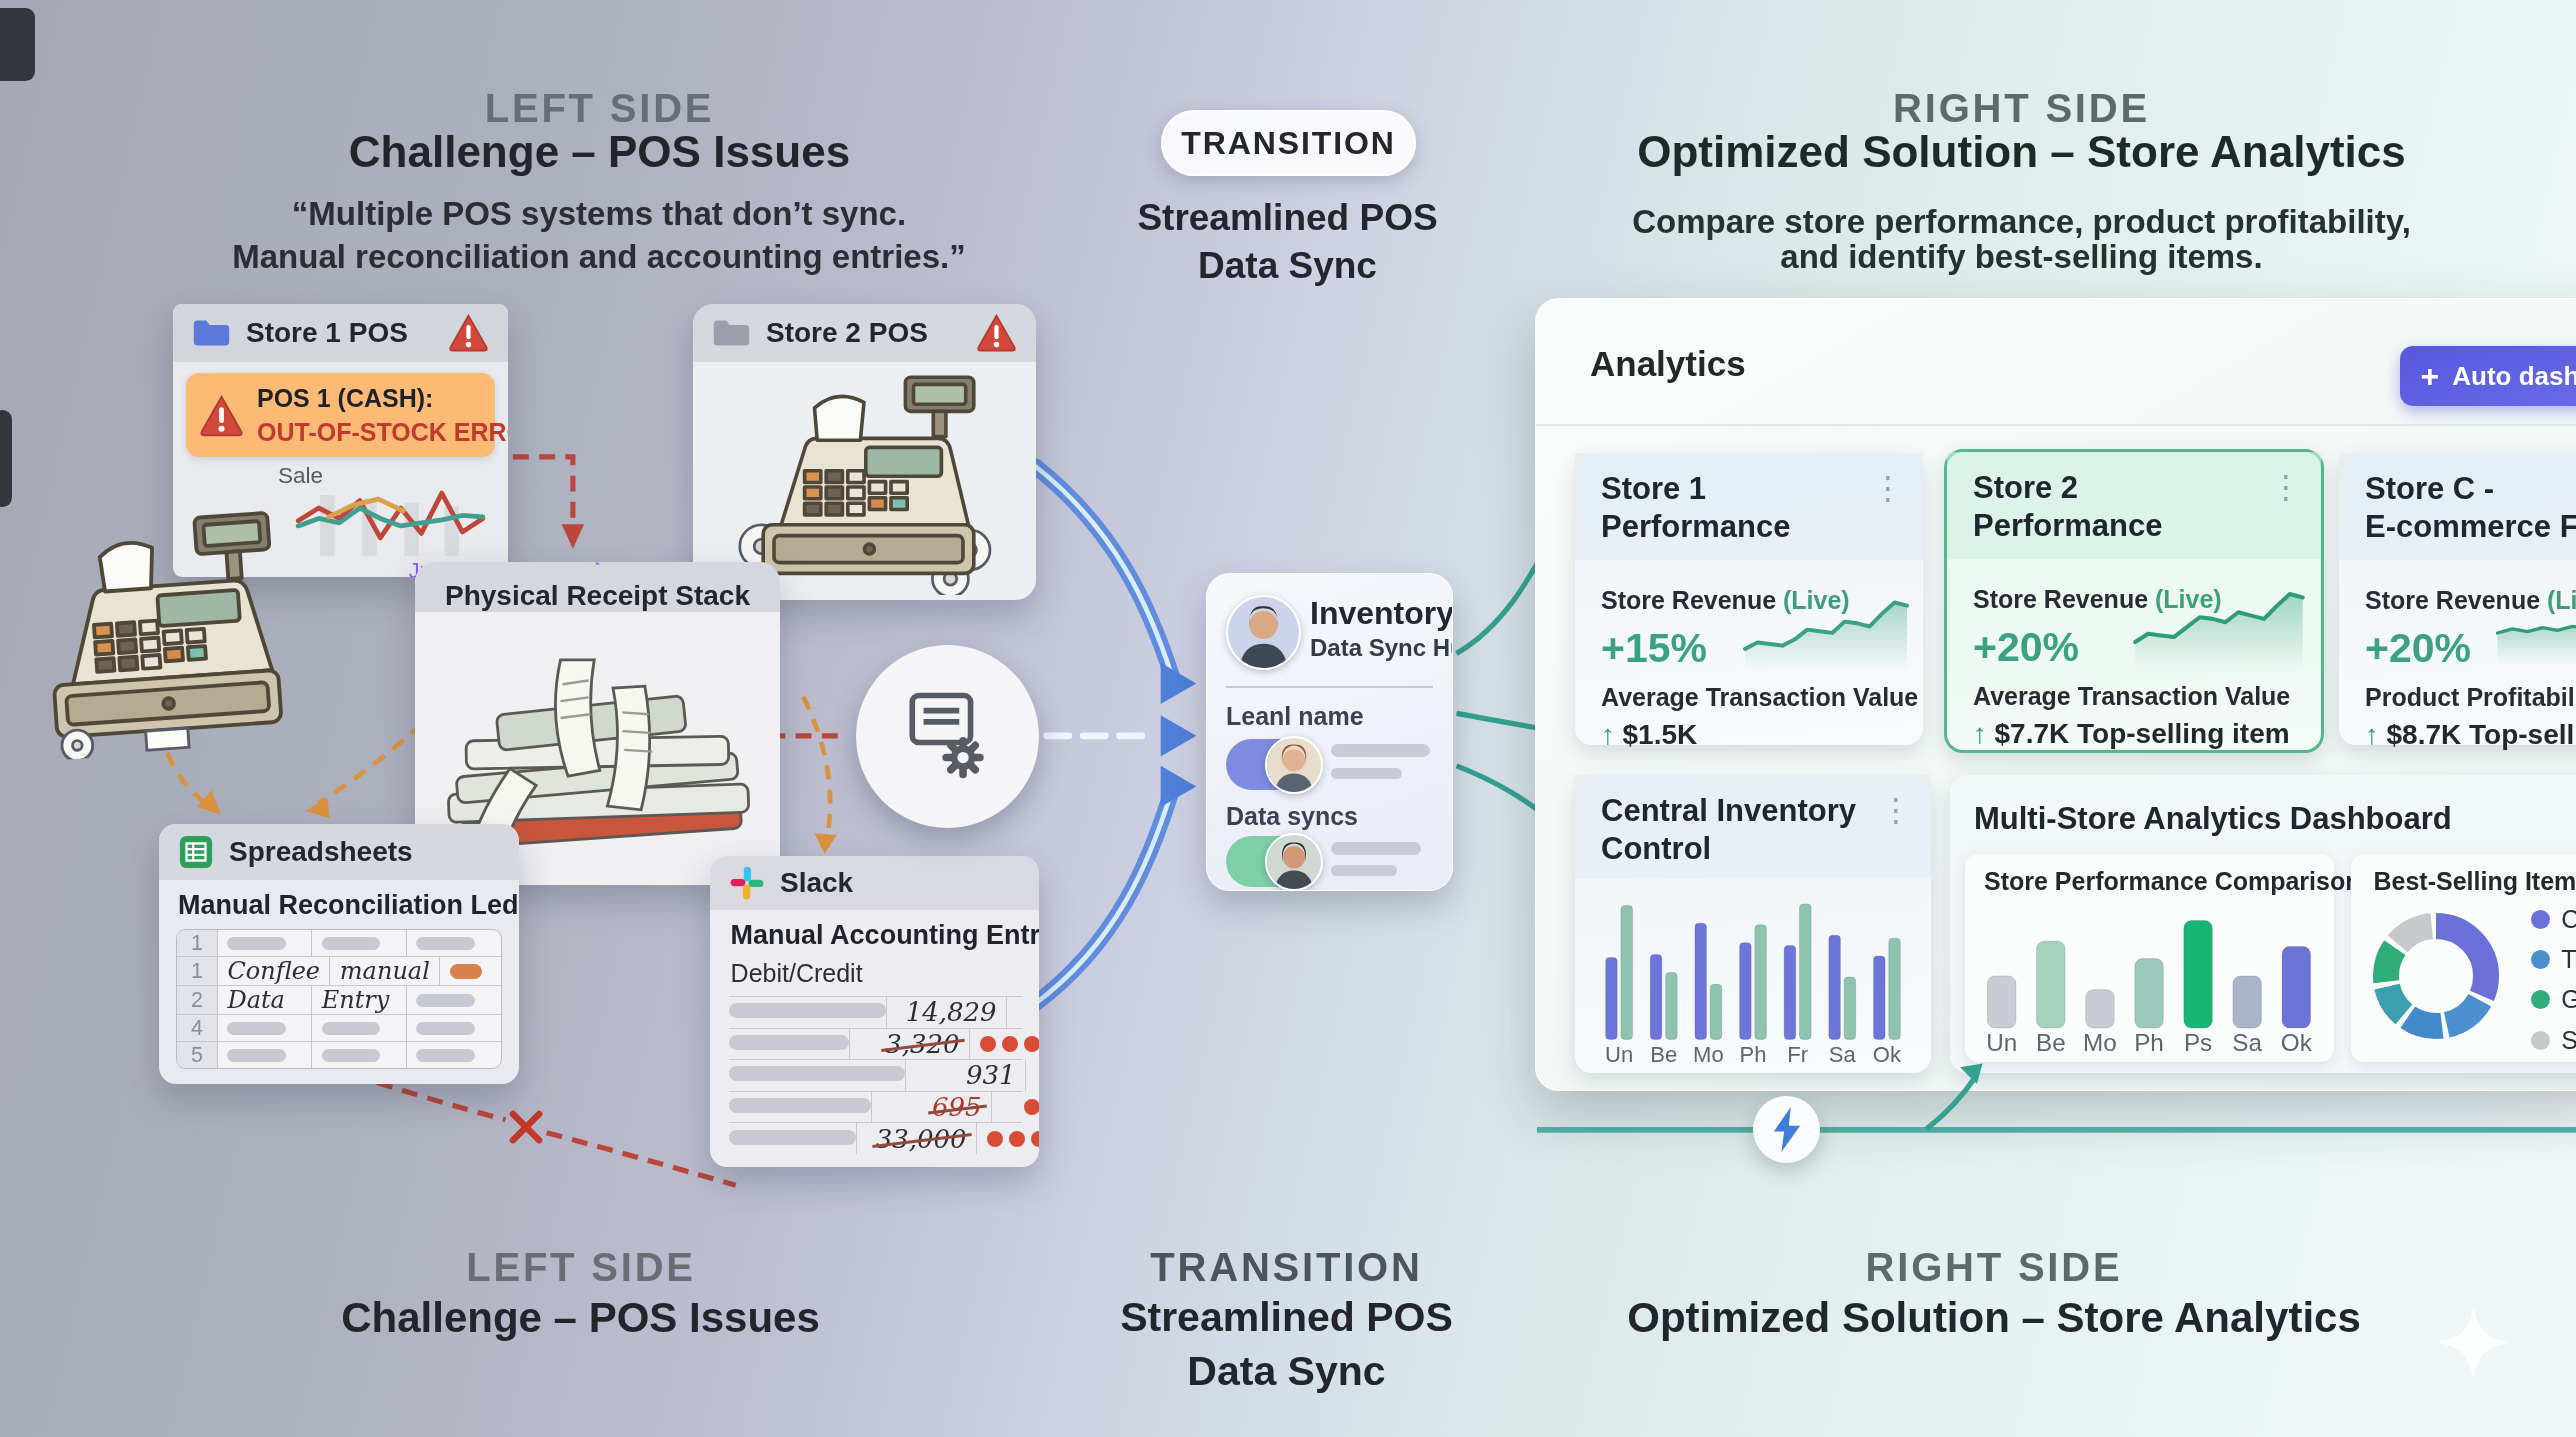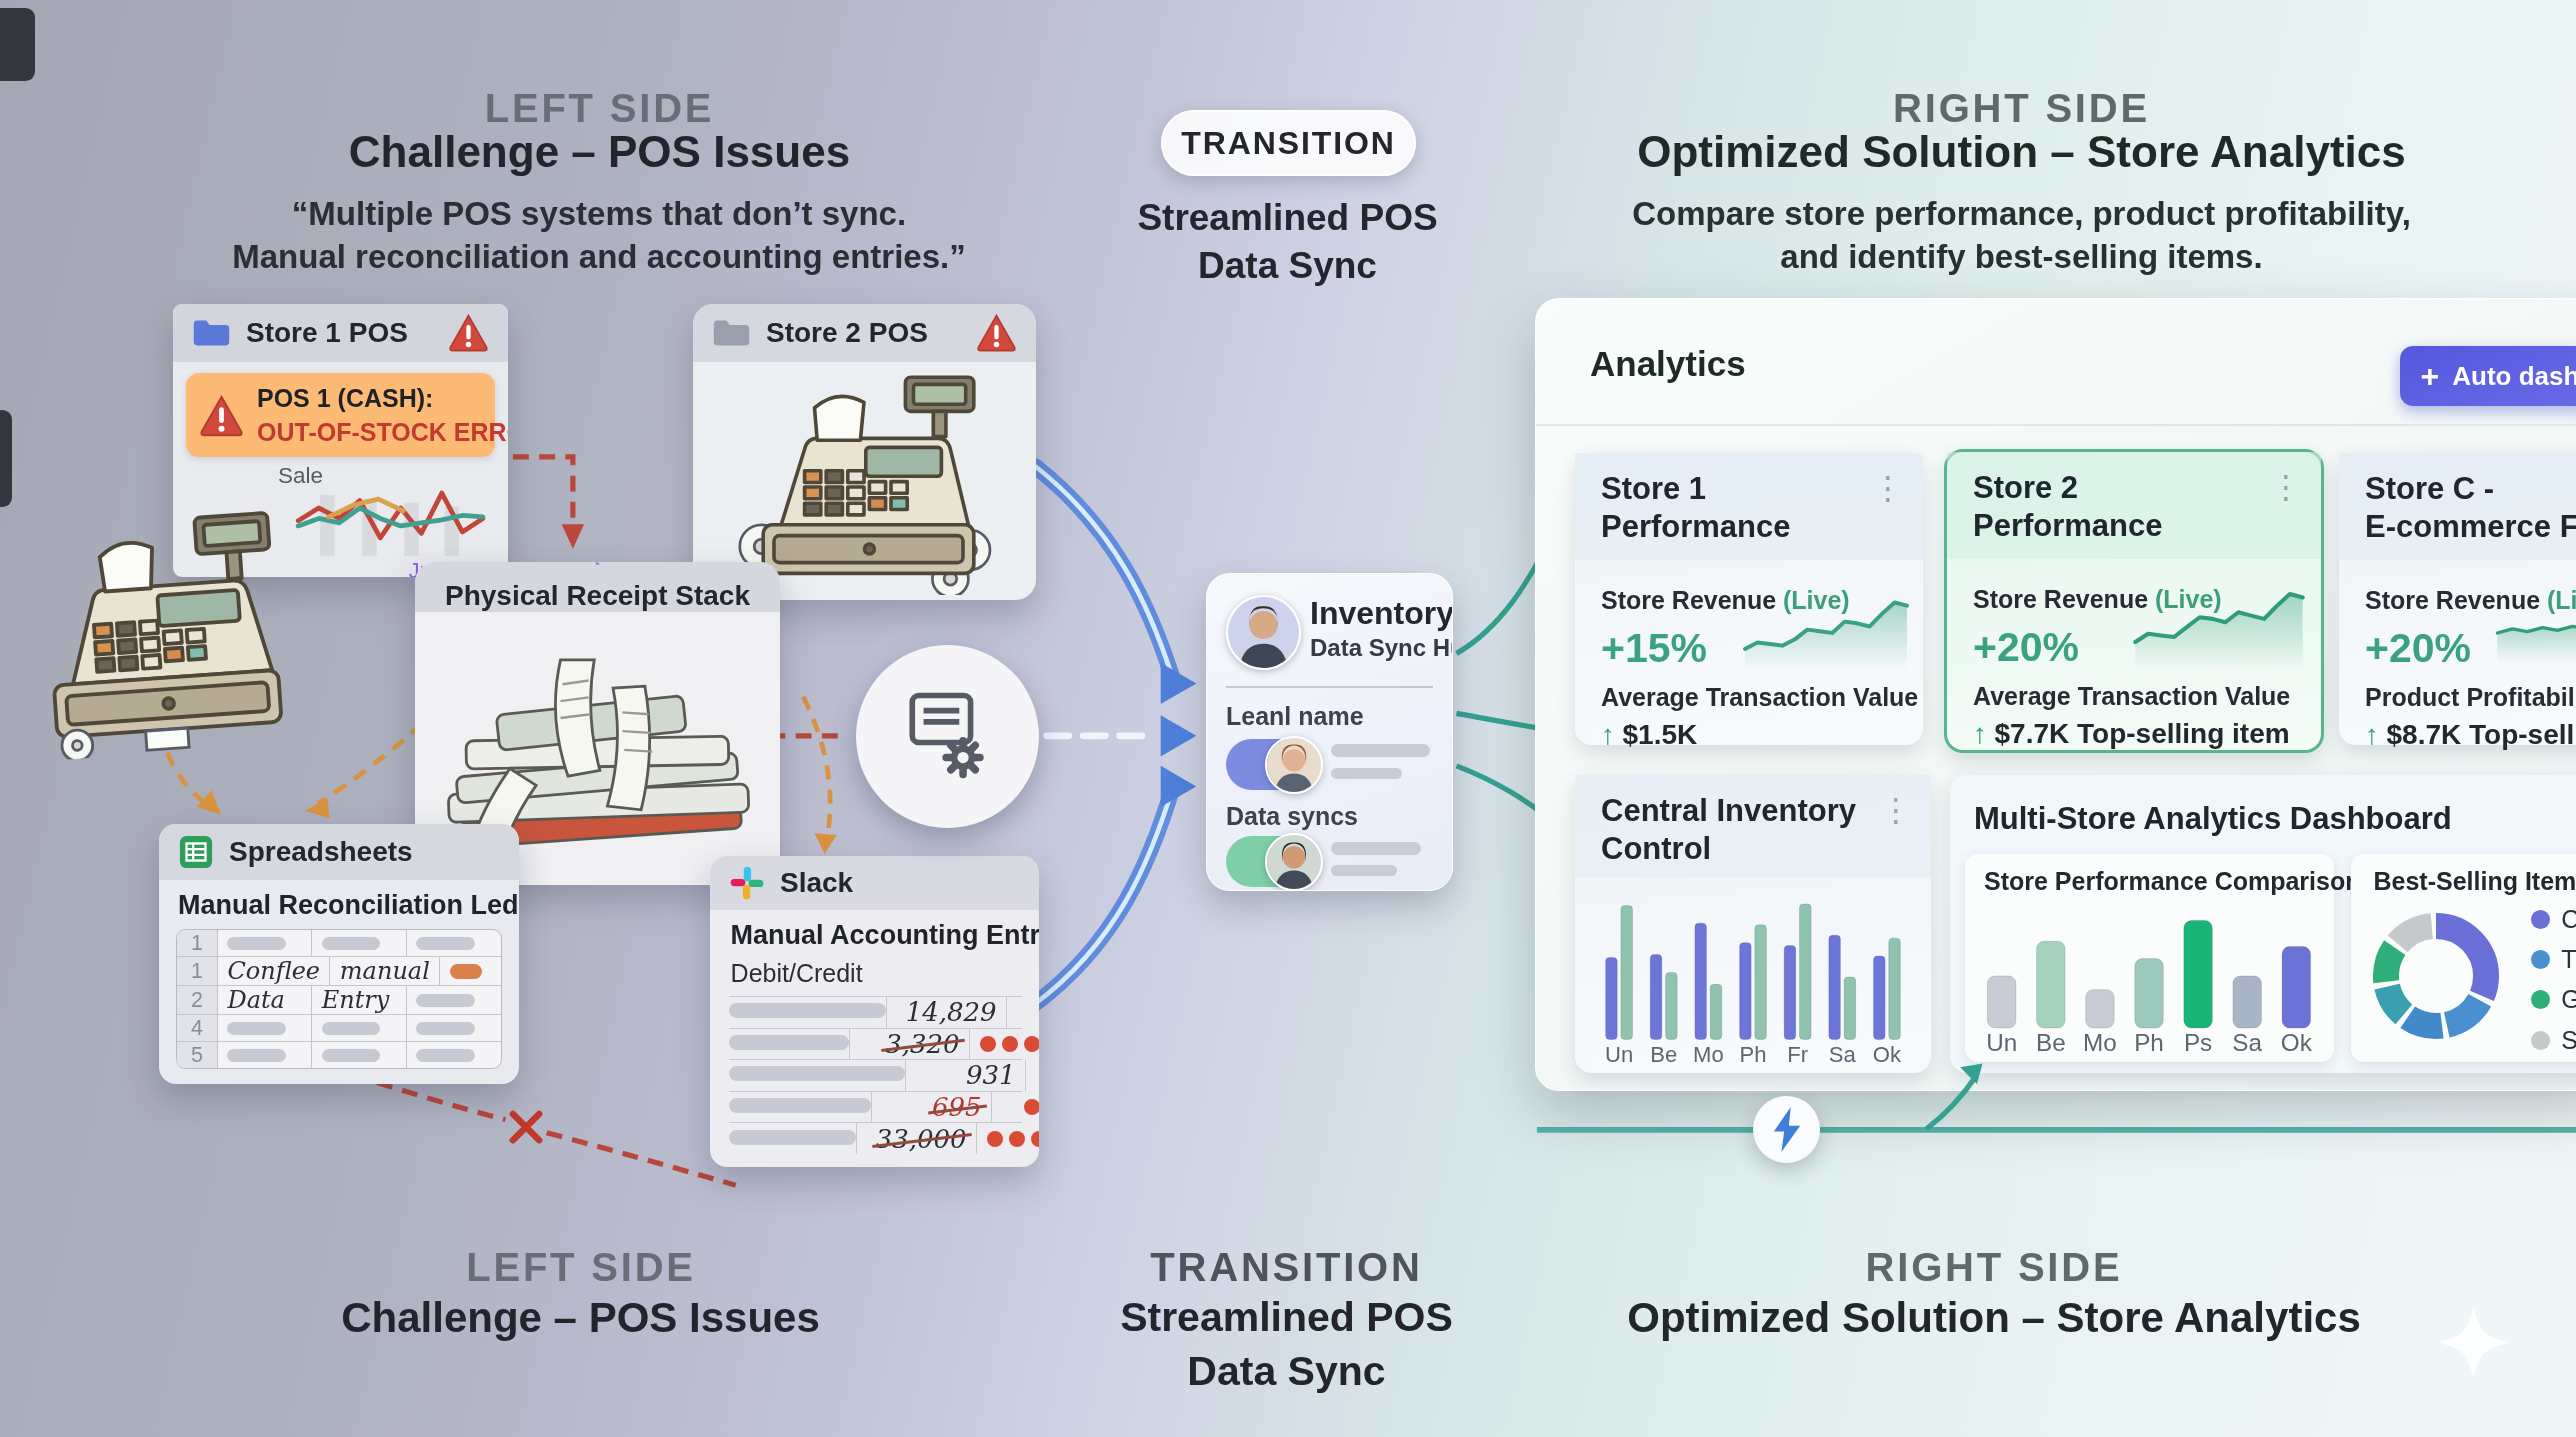--- a/index.html
+++ b/index.html
@@ -173,21 +173,21 @@
   <div class="txt center big-title" style="left:225px;top:127px;width:749px;">Challenge – POS Issues</div>
   <div class="txt center sub" style="left:178px;top:195px;width:842px;">“Multiple POS systems that don’t sync.</div>
   <div class="txt center sub" style="left:178px;top:238px;width:842px;">Manual reconciliation and accounting entries.”</div>
 
   <div class="badge-pill" style="left:1161px;top:110px;width:255px;height:66px;">TRANSITION</div>
   <div class="txt center" style="left:1076px;top:197px;width:423px;font-size:37px;font-weight:bold;color:#23262c;">Streamlined POS</div>
   <div class="txt center" style="left:1076px;top:245px;width:423px;font-size:37px;font-weight:bold;color:#23262c;">Data Sync</div>
 
   <div class="txt center" style="left:1647px;top:86px;width:749px;"><span class="eyebrow right-side">RIGHT SIDE</span></div>
   <div class="txt center big-title" style="left:1591px;top:127px;width:861px;color:#1e2a27;">Optimized Solution – Store Analytics</div>
-  <div class="txt center sub" style="left:1591px;top:195px;width:861px;color:#263230;">Compare store performance, product profitability,</div>
+  <div class="txt center sub" style="left:1591px;top:203px;width:861px;color:#263230;">Compare store performance, product profitability,</div>
   <div class="txt center sub" style="left:1591px;top:238px;width:861px;color:#263230;">and identify best-selling items.</div>
 
   <div class="card" style="left:173px;top:304px;width:335px;height:273px;background:#e9eaee;border-radius:9px;">
     <div class="card-head" style="height:58px;background:#d3d5dd;font-size:28px;">
       <svg width="39" height="32" viewBox="0 0 44 36">
           <use href="#folder" fill="#5b79d8"></use>
         </svg>
       <span>Store 1 POS</span>
       <span class="spacer"></span>
       <svg width="41" height="41" viewBox="0 0 48 48">

